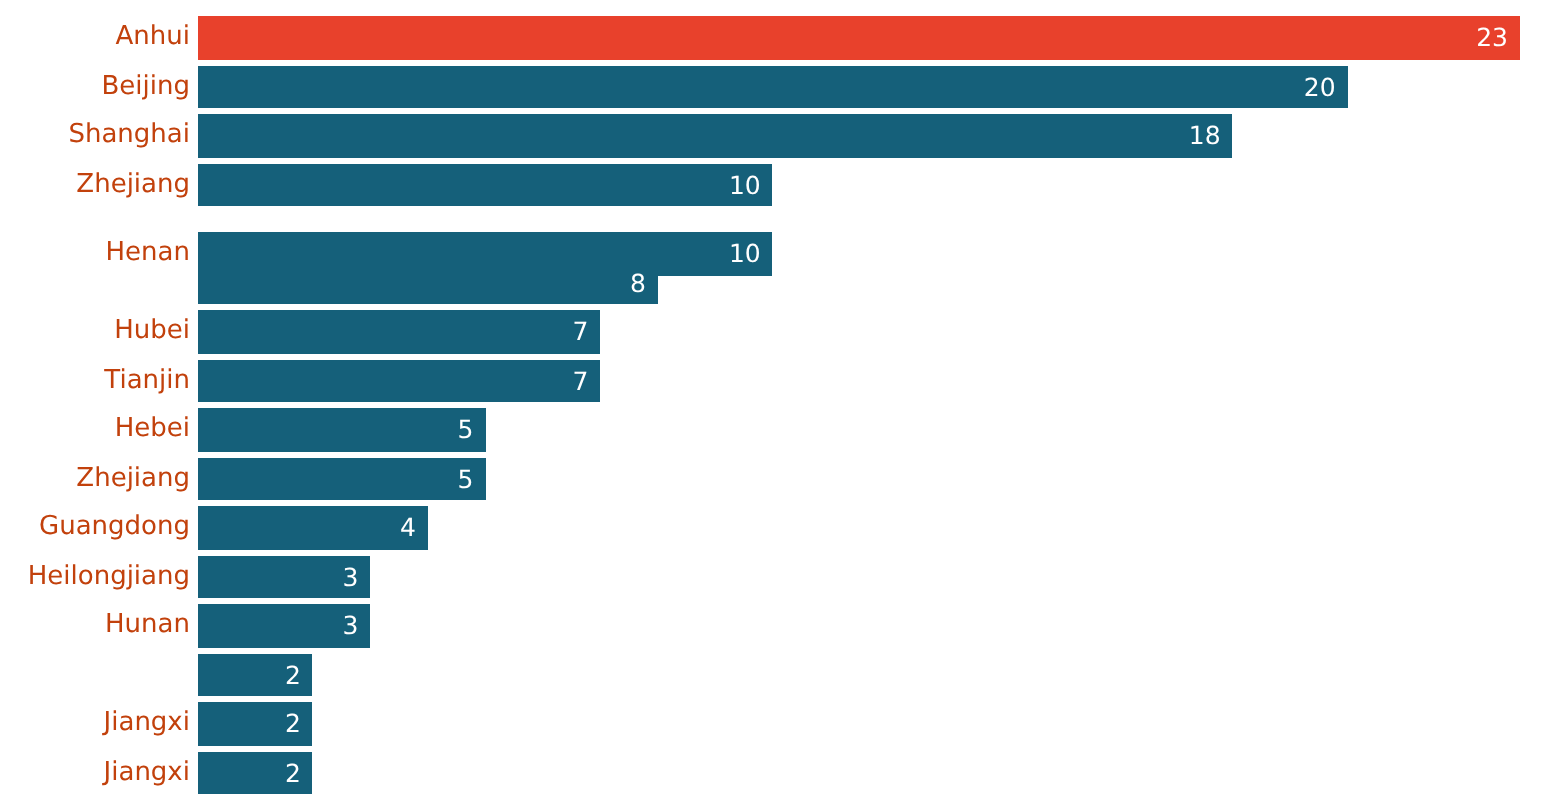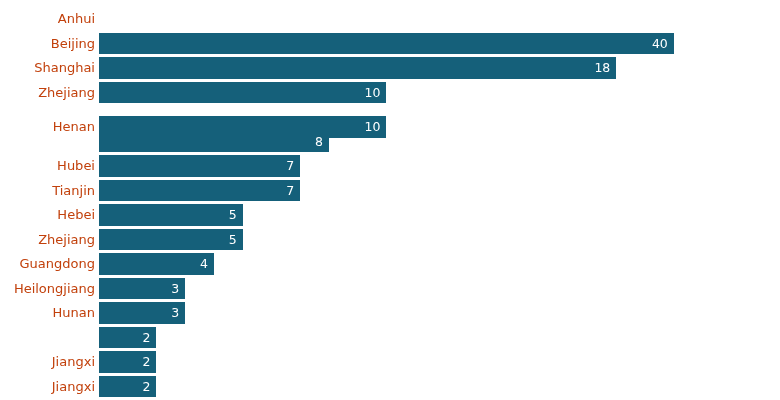--- a/index.html
+++ b/index.html
@@ -61,25 +61,28 @@
     white-space: nowrap;
   }
 </style>
 </head>
 <body>
 
 <div id="chart-root" style="background: rgb(255, 255, 255);">
   <div class="plot-area" id="plot-area">
       <div class="bar-row" style="top: 8px; height: 21.5px;">
         <div class="cat-label" style="height: 21.5px;">Anhui</div>
+        <div class="bar" style="width: 661.02px; height: 21.5px; background: rgb(232, 65, 44);">
+          <span class="bar-value" style="height: 21.5px;">23</span>
+        </div>
       </div>
       <div class="bar-row" style="top: 32.5px; height: 21.5px; text-decoration: underline;">
         <div class="cat-label" style="height: 21.5px;">Beijing</div>
         <div class="bar" style="width: 574.8px; height: 21.5px; background: rgb(21, 96, 122);">
-          <span class="bar-value" style="height: 21.5px;">40</span>
+          <span class="bar-value" style="height: 21.5px;">20</span>
         </div>
       </div>
       <div class="bar-row" style="top: 57px; height: 21.5px;">
         <div class="cat-label" style="height: 21.5px;">Shanghai</div>
         <div class="bar" style="width: 517.32px; height: 21.5px; background: rgb(21, 96, 122);">
           <span class="bar-value" style="height: 21.5px;">18</span>
         </div>
       </div>
       <div class="bar-row" style="top: 81.5px; height: 21.5px;">
         <div class="cat-label" style="height: 21.5px;">Zhejiang</div>

